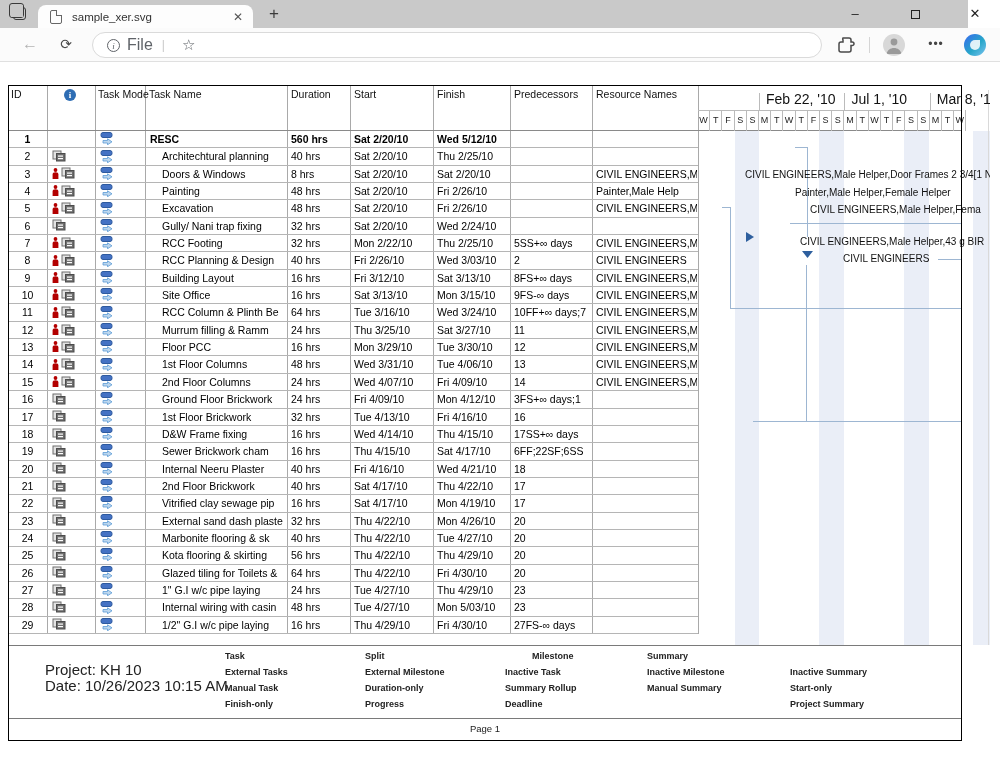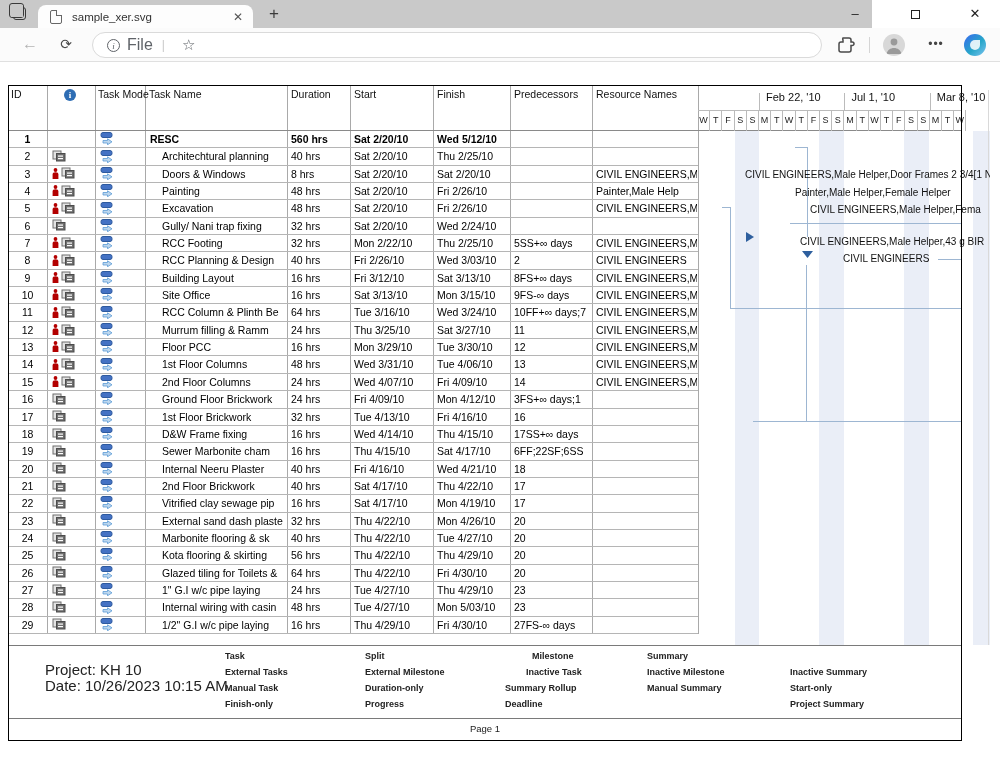--- a/index.html
+++ b/index.html
@@ -1,19 +1,19 @@
 <!DOCTYPE html>
 <html><head>
 <meta charset="utf-8">
 <style>
   html,body{margin:0;padding:0;background:#fff;}
   *{box-sizing:border-box;}
   .window{position:relative;width:1000px;height:771px;font-family:"Liberation Sans",sans-serif;overflow:hidden;background:#fff;}
   
-  .titlebar{position:absolute;left:0;top:0;width:872px;height:28px;background:#c9c9c9;}
+  .titlebar{position:absolute;left:0;top:0;width:968px;height:28px;background:#c9c9c9;}
   .ws-icon{position:absolute;left:13px;top:7px;width:13px;height:13px;border:1.6px solid #3a3a3a;border-radius:3px;background:#c9c9c9;}
   .ws-icon::before{content:"";position:absolute;left:-5px;top:-5px;width:13px;height:13px;border:1.6px solid #3a3a3a;border-radius:3px;}
   .ws-icon::after{content:"";position:absolute;left:-3px;top:-3px;width:12px;height:12px;background:#c9c9c9;}
   .tab{position:absolute;left:38px;top:5px;width:215px;height:23px;background:#fdfdfd;border-radius:8px 8px 0 0;display:flex;align-items:center;padding:0 8px 0 12px;}
   .tab .fav{width:12px;height:14px;border:1.3px solid #666;border-radius:2px;position:relative;flex:0 0 auto;}
   .tab .fav::after{content:"";position:absolute;right:-1px;top:-1px;width:5px;height:5px;background:#fdfdfd;border-left:1.3px solid #666;border-bottom:1.3px solid #666;}
   .tab .t-title{font-size:11.5px;color:#333;margin-left:10px;flex:1 1 auto;white-space:nowrap;overflow:hidden;}
   .tab .t-close{font-size:12px;color:#555;padding:0 2px;cursor:default;}
   .newtab{position:absolute;left:263px;top:3px;width:22px;height:22px;font-size:17px;color:#3a3a3a;text-align:center;line-height:21px;}
   .wc{position:absolute;top:0;height:28px;width:46px;text-align:center;line-height:28px;color:#222;font-size:13px;}
@@ -51,21 +51,21 @@
   .c-name{left:142px;width:135px;}
   .c-name.child{padding-left:12px;}
   .c-dur{left:283px;width:58px;}
   .c-start{left:346px;width:78px;}
   .c-fin{left:429px;width:72px;}
   .c-pred{left:506px;width:77px;}
   .c-res{left:588px;width:101px;}
   .trow.summary{font-weight:bold;}
   .ind-ic{display:inline-block;vertical-align:middle;margin-right:2px;margin-top:-3px;}
   
-  .weeklab{position:absolute;top:6px;font-size:11px;color:#111;white-space:nowrap;z-index:31;}
+  .weeklab{position:absolute;top:6px;font-size:14px;color:#111;white-space:nowrap;z-index:31;}
   .daycell{position:absolute;top:25px;height:21px;border-right:1px solid #bbb;font-size:9px;color:#222;text-align:center;line-height:21px;}
   .band{position:absolute;top:46px;background:#eaeef7;z-index:0;}
   .gl{position:absolute;white-space:nowrap;font-size:10px;font-weight:normal;color:#111;transform:translateY(-50%);z-index:5;}
   .conn{position:absolute;background:#9db6d2;z-index:4;}
   .arr{position:absolute;z-index:6;}
   
   .foot-div{position:absolute;left:0;width:954px;height:1px;background:#7a7a7a;}
   .proj{position:absolute;left:37px;font-size:15px;font-weight:normal;color:#222;white-space:nowrap;}
   .leg{position:absolute;font-size:9px;font-weight:bold;color:#222;white-space:nowrap;}
   .pagenum{position:absolute;left:0;top:638px;width:954px;text-align:center;font-size:9.5px;color:#222;}
@@ -555,21 +555,21 @@
             <span class="c-ind"><svg class="ind-ic" width="14" height="12" viewBox="0 0 14 12">
                 <rect x="1" y="1" width="8" height="8" fill="#e3e3e3" stroke="#6e6e6e"></rect>
                 <rect x="4.5" y="3.5" width="8.5" height="7.5" fill="#6e6e6e" stroke="#4c4c4c"></rect>
                 <rect x="6" y="5.5" width="5" height="1.2" fill="#fff"></rect>
                 <rect x="6" y="8" width="5" height="1.2" fill="#fff"></rect>
               </svg></span>
             <span class="c-mode"><svg class="ind-ic" width="14" height="13" viewBox="0 0 14 13">
                 <rect x="1" y="0.5" width="11" height="5" rx="2" fill="#4472c4" stroke="#2e5a9e"></rect>
                 <path d="M3 8.5h4.5V6.8L12 9.8l-4.5 3V11H3z" fill="#bdd7ee" stroke="#5b9bd5" stroke-width="0.8"></path>
               </svg></span>
-            <span class="c-name child">Sewer Marbonite cham</span>
+            <span class="c-name child">Sewer Brickwork cham</span>
             <span class="c-dur">16 hrs</span>
             <span class="c-start">Thu 4/15/10</span>
             <span class="c-fin">Sat 4/17/10</span>
             <span class="c-pred">6FF;22SF;6SS</span>
             <span class="c-res"></span>
           </div>
           <div class="trow" style="top: 375.555px;">
             <span class="c-id">20</span>
             <span class="c-ind"><svg class="ind-ic" width="14" height="12" viewBox="0 0 14 12">
                 <rect x="1" y="1" width="8" height="8" fill="#e3e3e3" stroke="#6e6e6e"></rect>
@@ -789,21 +789,21 @@
       <div id="legend">
           <div class="leg" style="left: 217px; top: 566px;">Task</div>
           <div class="leg" style="left: 217px; top: 582px;">External Tasks</div>
           <div class="leg" style="left: 217px; top: 598px;">Manual Task</div>
           <div class="leg" style="left: 217px; top: 614px;">Finish-only</div>
           <div class="leg" style="left: 357px; top: 566px;">Split</div>
           <div class="leg" style="left: 357px; top: 582px;">External Milestone</div>
           <div class="leg" style="left: 357px; top: 598px;">Duration-only</div>
           <div class="leg" style="left: 357px; top: 614px;">Progress</div>
           <div class="leg" style="left: 497px; top: 566px; padding-left: 27px;">Milestone</div>
-          <div class="leg" style="left: 518px; top: 582px;">Inactive Task</div>
+          <div class="leg" style="left: 497px; top: 582px;">Inactive Task</div>
           <div class="leg" style="left: 497px; top: 598px;">Summary Rollup</div>
           <div class="leg" style="left: 497px; top: 614px;">Deadline</div>
           <div class="leg" style="left: 639px; top: 566px;">Summary</div>
           <div class="leg" style="left: 639px; top: 582px;">Inactive Milestone</div>
           <div class="leg" style="left: 639px; top: 598px;">Manual Summary</div>
           <div class="leg" style="left: 782px; top: 590px; margin-top: 24px;">Project Summary</div>
           <div class="leg" style="left: 782px; top: 582px;">Inactive Summary</div>
           <div class="leg" style="left: 782px; top: 598px;">Start-only</div>
         </div>
       <div class="foot-div" style="top:633px"></div>

